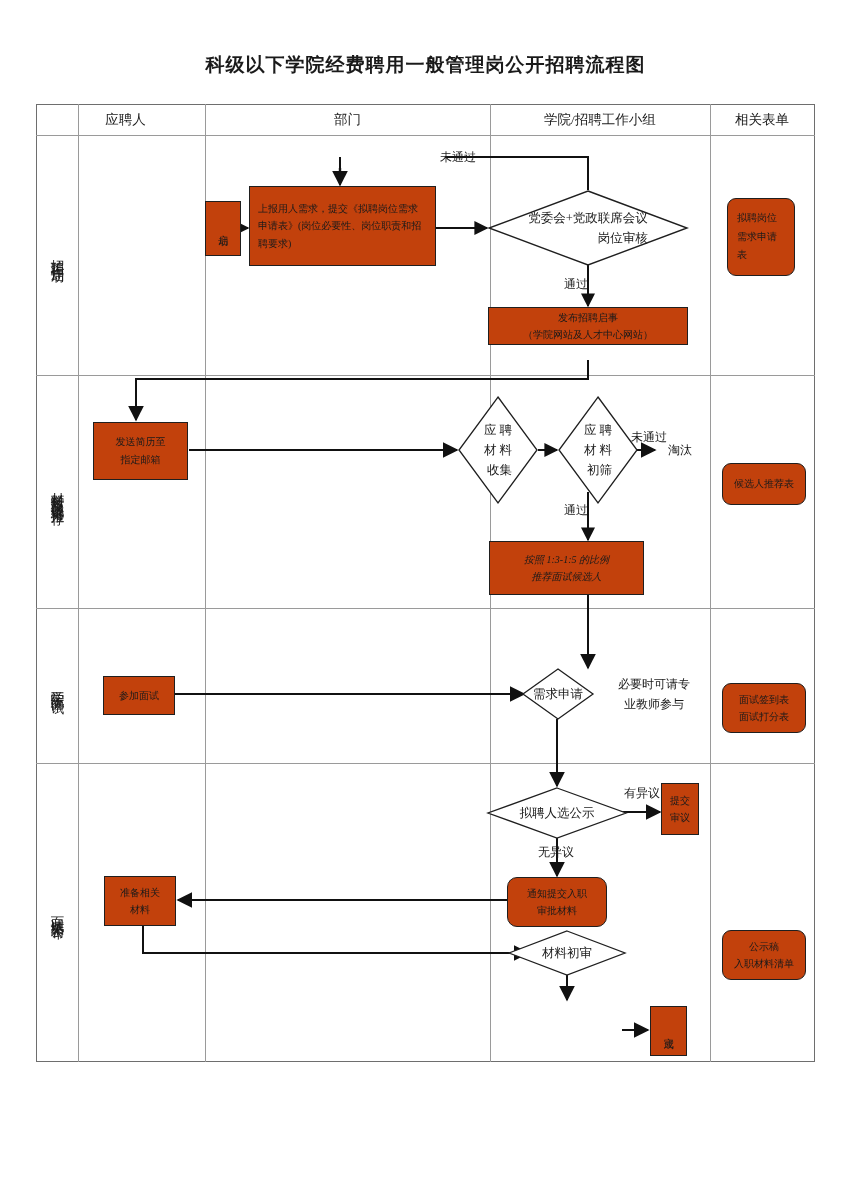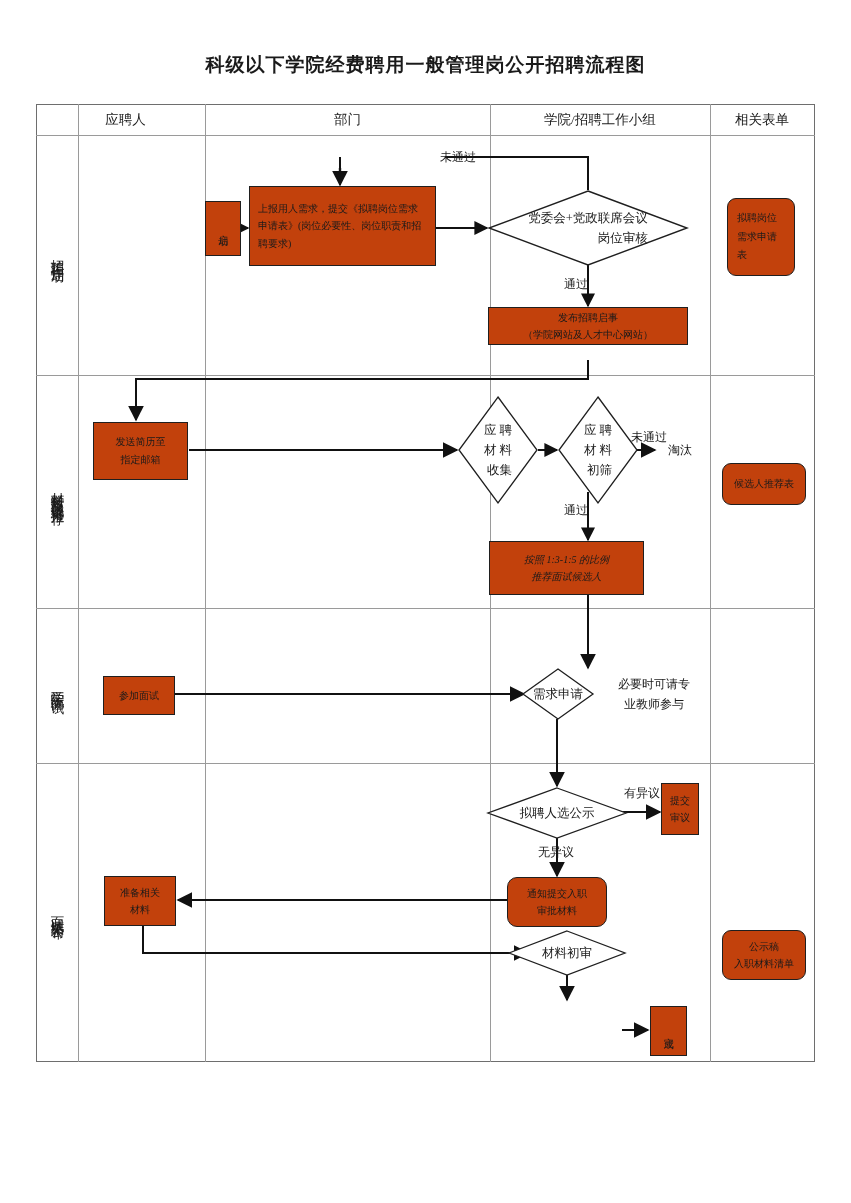--- a/index.html
+++ b/index.html
@@ -220,20 +220,24 @@
   <div class="diamond-wrap" style="left:522px;top:668px;width:72px;height:52px;">
     <svg width="72" height="52">
         <polygon points="36,1 71,26 36,51 1,26" fill="#fff" stroke="#1f1f1f" stroke-width="1.3"></polygon>
       </svg>
     <div class="diamond-txt">需求申请</div>
   </div>
 
   <div class="plain" style="left:606px;top:670px;width:96px;height:48px;line-height:1.7;">必要时可请专
 业教师参与</div>
 
+  <div class="node round" style="left:722px;top:683px;width:84px;height:50px;line-height:1.7;">
+    <span style="white-space:pre-line;">面试签到表
+面试打分表</span>
+  </div>
 
   <div class="diamond-wrap" style="left:487px;top:787px;width:140px;height:52px;">
     <svg width="140" height="52">
         <polygon points="70,1 139,26 70,51 1,26" fill="#fff" stroke="#1f1f1f" stroke-width="1.3"></polygon>
       </svg>
     <div class="diamond-txt">拟聘人选公示</div>
   </div>
 
   <div class="plain" style="left:614px;top:783px;width:56px;height:20px;">有异议</div>
 

